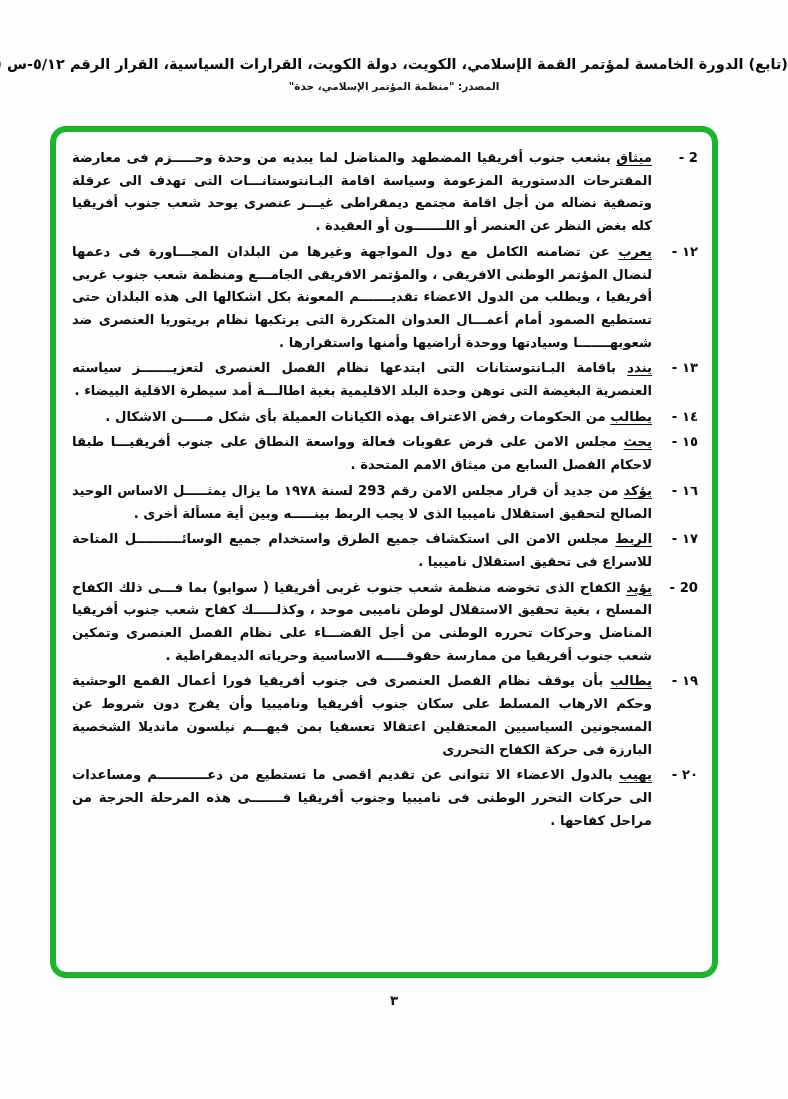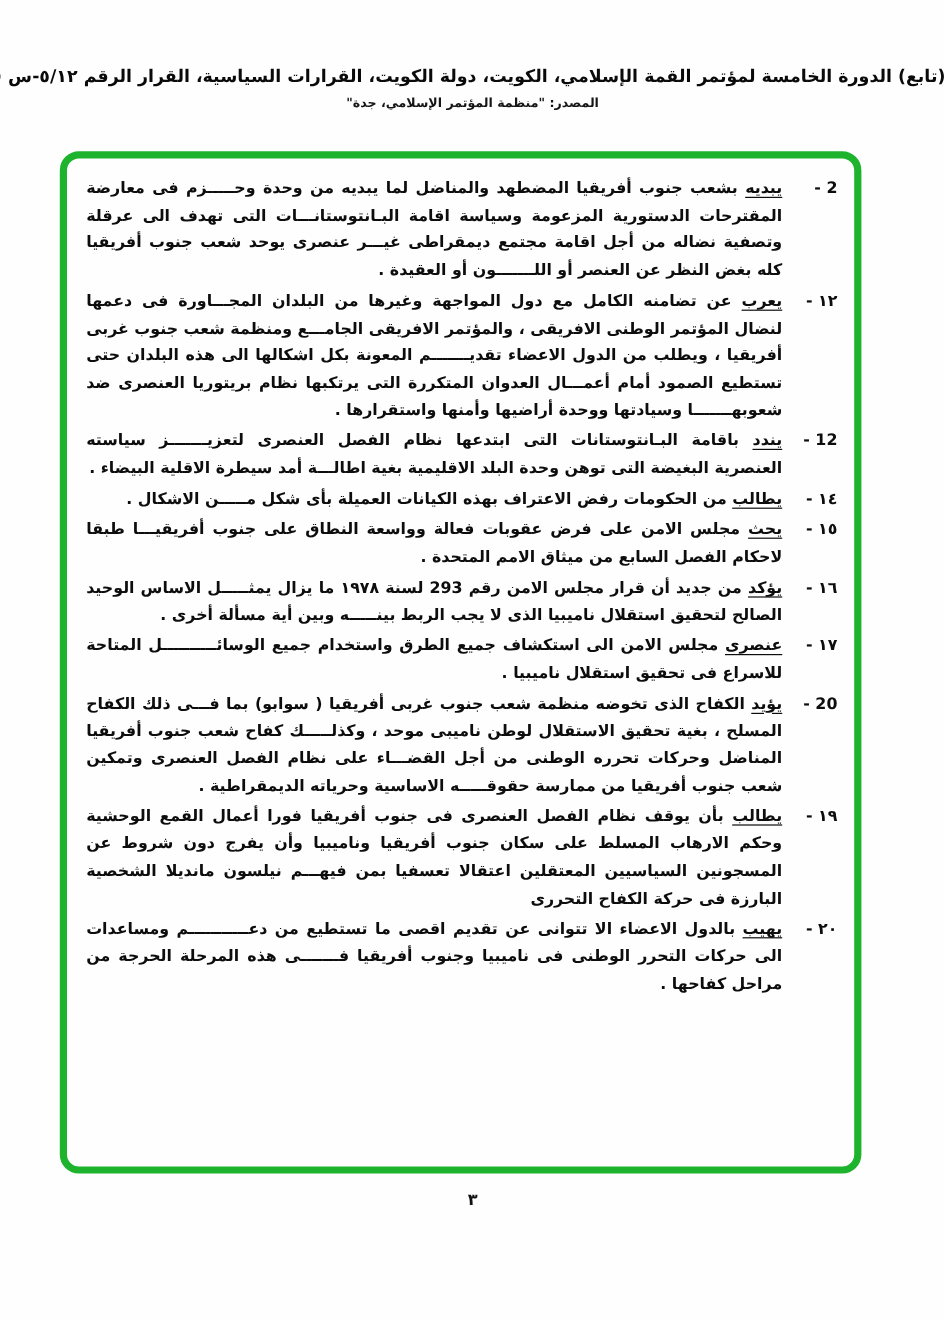--- a/index.html
+++ b/index.html
@@ -87,51 +87,51 @@
   <div class="doc-header">
     <div class="header-line1">(تابع) الدورة الخامسة لمؤتمر القمة الإسلامي، الكويت، دولة الكويت، القرارات السياسية، القرار الرقم ٥/١٢-س (ق.أ)</div>
     <div class="header-line2">المصدر: "منظمة المؤتمر الإسلامي، جدة"</div>
   </div>
 
   <div class="highlight-box">
     <div class="items">
 
       <div class="item">
         <span class="item-num">2 -</span>
-        <p class="item-body"><span class="kw">يبديه</span> <span>بشعب جنوب أفريقيا المضطهد والمناضل لما يبديه من وحدة وحـــــزم فى معارضة المقترحات الدستورية المزعومة وسياسة اقامة البـانتوستانـــات التى تهدف الى عرقلة وتصفية نضاله من أجل اقامة مجتمع ديمقراطى غيـــر عنصرى يوحد شعب جنوب أفريقيا كله بغض النظر عن العنصر أو اللـــــــون أو العقيدة .</span></p>
+        <p class="item-body"><span class="kw">ميثاق</span> <span>بشعب جنوب أفريقيا المضطهد والمناضل لما يبديه من وحدة وحـــــزم فى معارضة المقترحات الدستورية المزعومة وسياسة اقامة البـانتوستانـــات التى تهدف الى عرقلة وتصفية نضاله من أجل اقامة مجتمع ديمقراطى غيـــر عنصرى يوحد شعب جنوب أفريقيا كله بغض النظر عن العنصر أو اللـــــــون أو العقيدة .</span></p>
       </div>
 
       <div class="item">
         <span class="item-num">١٢ -</span>
         <p class="item-body"><span class="kw">يعرب</span> <span>عن تضامنه الكامل مع دول المواجهة وغيرها من البلدان المجـــاورة فى دعمها لنضال المؤتمر الوطنى الافريقى ، والمؤتمر الافريقى الجامـــع ومنظمة شعب جنوب غربى أفريقيا ، ويطلب من الدول الاعضاء تقديـــــــم المعونة بكل اشكالها الى هذه البلدان حتى تستطيع الصمود أمام أعمـــال العدوان المتكررة التى يرتكبها نظام بريتوريا العنصرى ضد شعوبهـــــــا وسيادتها ووحدة أراضيها وأمنها واستقرارها .</span></p>
       </div>
 
       <div class="item">
-        <span class="item-num">12 -</span>
+        <span class="item-num">١٣ -</span>
         <p class="item-body"><span class="kw">يندد</span> <span>باقامة البـانتوستانات التى ابتدعها نظام الفصل العنصرى لتعزيـــــــز سياسته العنصرية البغيضة التى توهن وحدة البلد الاقليمية بغية اطالـــة أمد سيطرة الاقلية البيضاء .</span></p>
       </div>
 
       <div class="item">
         <span class="item-num">١٤ -</span>
         <p class="item-body"><span class="kw">يطالب</span> <span>من الحكومات رفض الاعتراف بهذه الكيانات العميلة بأى شكل مـــــن الاشكال .</span></p>
       </div>
 
       <div class="item">
         <span class="item-num">١٥ -</span>
         <p class="item-body"><span class="kw">يحث</span> <span>مجلس الامن على فرض عقوبات فعالة وواسعة النطاق على جنوب أفريقيـــا طبقا لاحكام الفصل السابع من ميثاق الامم المتحدة .</span></p>
       </div>
 
       <div class="item">
         <span class="item-num">١٦ -</span>
         <p class="item-body"><span class="kw">يؤكد</span> <span>من جديد أن قرار مجلس الامن رقم 293 لسنة ١٩٧٨ ما يزال يمثـــــل الاساس الوحيد الصالح لتحقيق استقلال ناميبيا الذى لا يجب الربط بينـــــه وبين أية مسألة أخرى .</span></p>
       </div>
 
       <div class="item">
         <span class="item-num">١٧ -</span>
-        <p class="item-body"><span class="kw">عنصرى</span> <span>مجلس الامن الى استكشاف جميع الطرق واستخدام جميع الوسائــــــــــل المتاحة للاسراع فى تحقيق استقلال ناميبيا .</span></p>
+        <p class="item-body"><span class="kw">الربط</span> <span>مجلس الامن الى استكشاف جميع الطرق واستخدام جميع الوسائــــــــــل المتاحة للاسراع فى تحقيق استقلال ناميبيا .</span></p>
       </div>
 
       <div class="item">
         <span class="item-num">20 -</span>
         <p class="item-body"><span class="kw">يؤيد</span> <span>الكفاح الذى تخوضه منظمة شعب جنوب غربى أفريقيا ( سوابو) بما فـــى ذلك الكفاح المسلح ، بغية تحقيق الاستقلال لوطن ناميبى موحد ، وكذلـــــك كفاح شعب جنوب أفريقيا المناضل وحركات تحرره الوطنى من أجل القضـــاء على نظام الفصل العنصرى وتمكين شعب جنوب أفريقيا من ممارسة حقوقـــــه الاساسية وحرياته الديمقراطية .</span></p>
       </div>
 
       <div class="item">
         <span class="item-num">١٩ -</span>
         <p class="item-body"><span class="kw">يطالب</span> <span>بأن يوقف نظام الفصل العنصرى فى جنوب أفريقيا فورا أعمال القمع الوحشية وحكم الارهاب المسلط على سكان جنوب أفريقيا وناميبيا وأن يفرج دون شروط عن المسجونين السياسيين المعتقلين اعتقالا تعسفيا بمن فيهـــم نيلسون مانديلا الشخصية البارزة فى حركة الكفاح التحررى</span></p>

